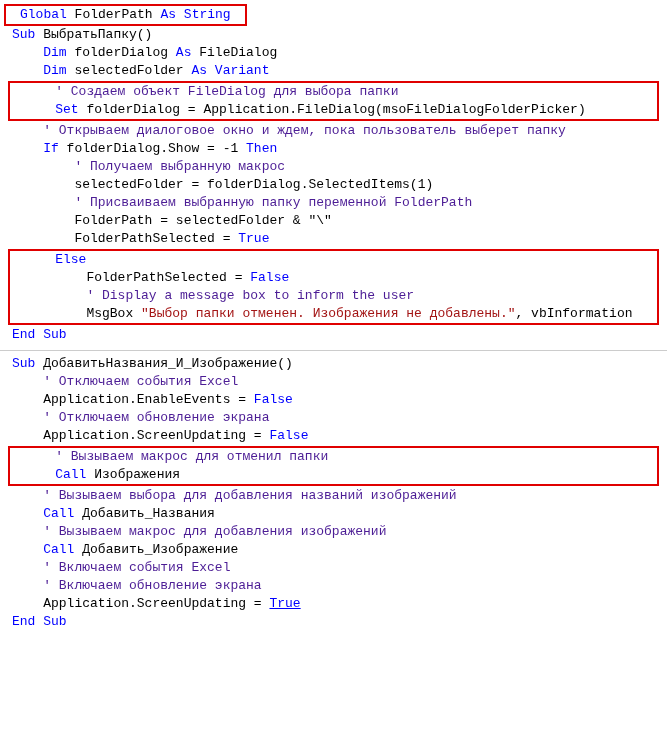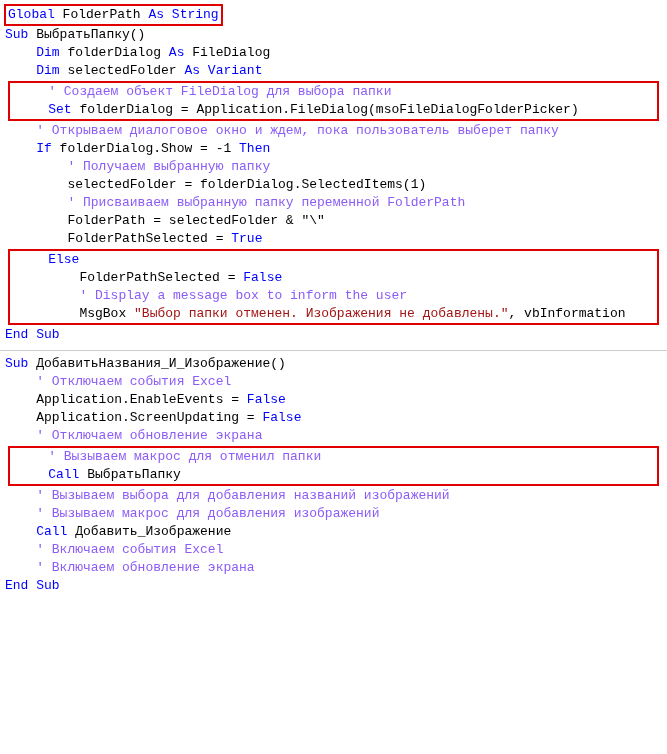--- a/index.html
+++ b/index.html
@@ -7,34 +7,34 @@
       font-family: Consolas, "Courier New", monospace;
       font-size: 13px;
       line-height: 18px;
       background: #ffffff;
       color: #000000;
       padding: 4px 0;
       width: 667px;
     }
     .line {
       white-space: pre;
-      padding: 0 5px;
+      padding: 0 12px;
     }
     .kw { color: #0000ff; }
-    .comment { color: #8b5cf6; }
+    .comment { color: #4c1d95; }
     .str { color: #a31515; }
     .highlight {
       border: 2px solid #e00000;
       margin: 1px 8px;
       padding: 0 2px;
     }
     .hl-inline {
       display: inline-block;
       border: 2px solid #e00000;
-      padding: 0 2px;
+      padding: 0 14px;
       margin-left: 4px;
     }
     .underline { text-decoration: underline; }
   </style>
 </head>
 <body>
 
 <div>
 
   <div class="hl-inline">
@@ -51,21 +51,21 @@
 
   <div class="highlight">
     <div class="line"><span class="comment">    ' Создаем объект FileDialog для выбора папки</span></div>
     <div class="line"><span class="kw">    Set</span><span> folderDialog = Application.FileDialog(msoFileDialogFolderPicker)</span></div>
   </div>
 
   <div class="line"></div>
 
   <div class="line"><span class="comment">    ' Открываем диалоговое окно и ждем, пока пользователь выберет папку</span></div>
   <div class="line"><span class="kw">    If</span><span> folderDialog.Show = -1 </span><span class="kw">Then</span></div>
-  <div class="line"><span class="comment">        ' Получаем выбранную папку</span></div>
+  <div class="line"><span class="comment">        ' Получаем выбранную макрос</span></div>
   <div class="line">        selectedFolder = folderDialog.SelectedItems(1)</div>
 
   <div class="line"></div>
 
   <div class="line"><span class="comment">        ' Присваиваем выбранную папку переменной FolderPath</span></div>
   <div class="line">        FolderPath = selectedFolder &amp; "\"</div>
   <div class="line"><span>        FolderPathSelected = </span><span class="kw">True</span></div>
 
   <div class="highlight">
     <div class="line"><span class="kw">    Else</span></div>
@@ -76,41 +76,43 @@
   <div class="line"><span class="kw">End Sub</span></div>
 
   <div class="line" style="border-bottom:1px solid #ccc; margin:6px 0 4px;"></div>
 
   <div class="line"><span class="kw">Sub</span><span> ДобавитьНазвания_И_Изображение()</span></div>
   <div class="line"><span class="comment">    ' Отключаем события Excel</span></div>
   <div class="line"><span>    Application.EnableEvents = </span><span class="kw">False</span></div>
 
   <div class="line"></div>
 
+  <div class="line"><span class="comment">    ' Отключаем обновление экрана</span></div>
   <div class="line"><span>    Application.ScreenUpdating = </span><span class="kw">False</span></div>
-  <div class="line"><span class="comment">    ' Отключаем обновление экрана</span></div>
 
   <div class="line"></div>
 
   <div class="highlight">
     <div class="line"><span class="comment">    ' Вызываем макрос для отменил папки</span></div>
-    <div class="line"><span class="kw">    Call</span><span> ВыбратьПапку</span></div>
+    <div class="line"><span class="kw">    Call</span><span> Изображения</span></div>
   </div>
 
   <div class="line"></div>
 
   <div class="line"><span class="comment">    ' Вызываем выбора для добавления названий изображений</span></div>
+  <div class="line"><span class="kw">    Call</span><span> Добавить_Названия</span></div>
 
   <div class="line"></div>
 
   <div class="line"><span class="comment">    ' Вызываем макрос для добавления изображений</span></div>
   <div class="line"><span class="kw">    Call</span><span> Добавить_Изображение</span></div>
 
   <div class="line"></div>
 
   <div class="line"><span class="comment">    ' Включаем события Excel</span></div>
 
   <div class="line"></div>
 
   <div class="line"><span class="comment">    ' Включаем обновление экрана</span></div>
+  <div class="line"><span>    Application.ScreenUpdating = </span><span class="kw underline">True</span></div>
   <div class="line"><span class="kw">End Sub</span></div>
 
 </div>
 
 </body></html>

